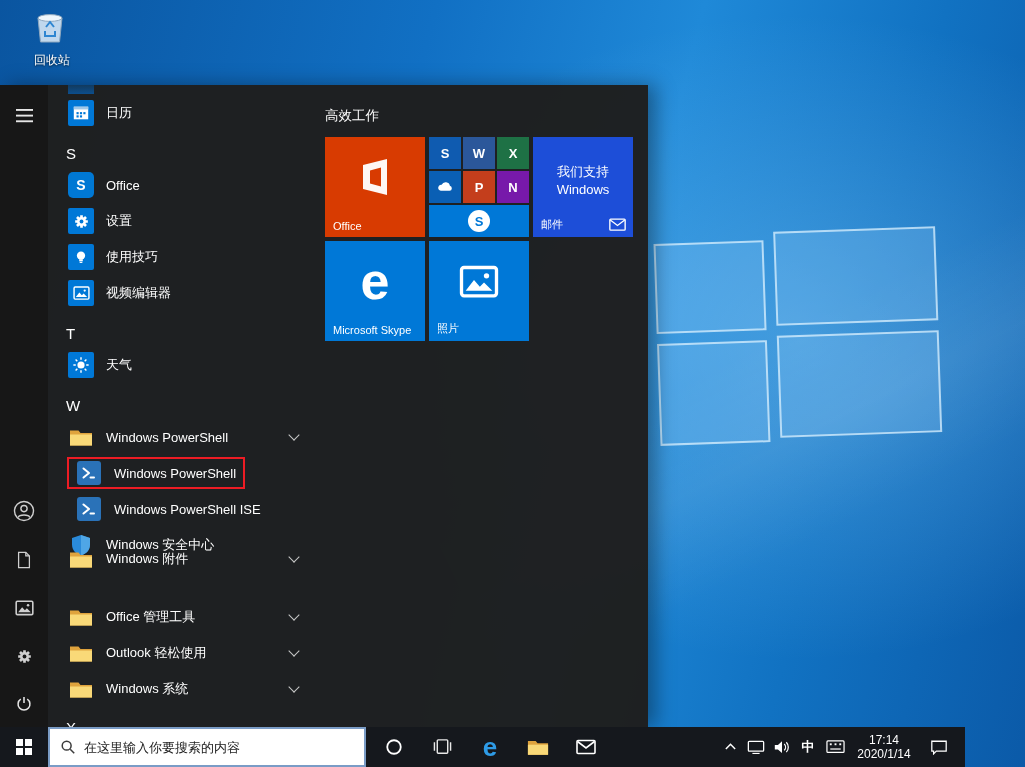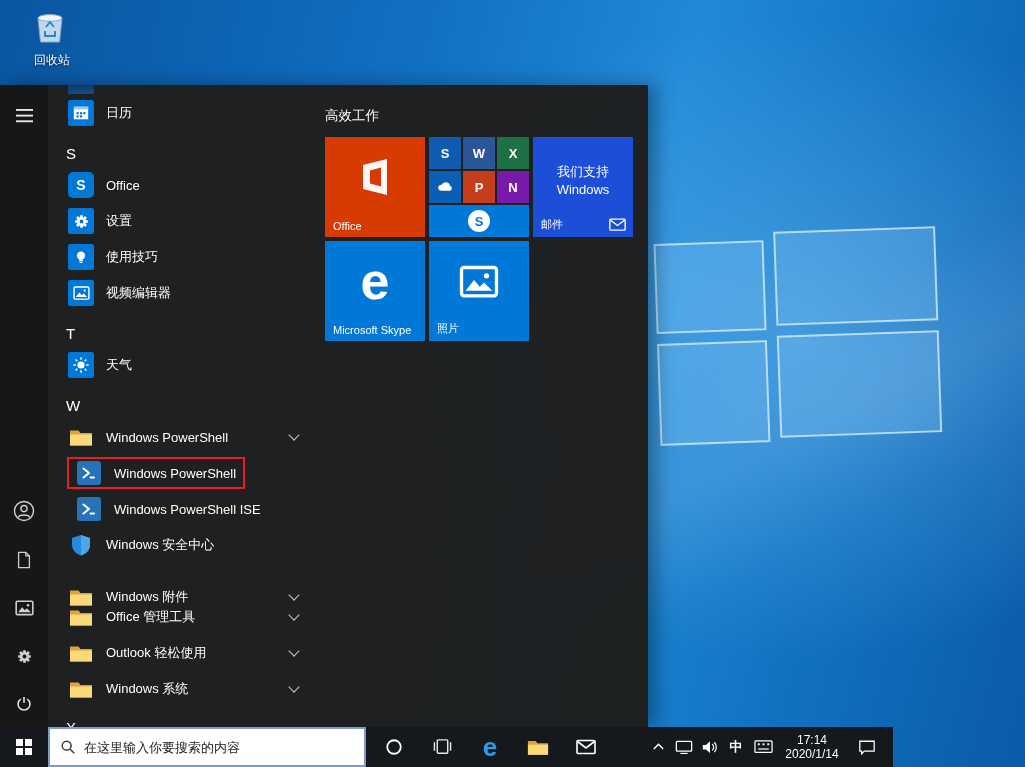--- a/index.html
+++ b/index.html
@@ -63,21 +63,21 @@
     display:flex; align-items:center; justify-content:center; }
   .skype-circle { width:22px; height:22px; background:#fff; border-radius:50%;
     display:flex; align-items:center; justify-content:center; color:#0078d7;
     font-weight:bold; font-size:13px; }
   .outlook-msg { position:absolute; left:0; right:0; top:26px; text-align:center;
     font-size:13px; line-height:18px; color:#fff; }
   .edge-e { font-size:52px; font-weight:bold; color:#fff; line-height:1;
     position:absolute; left:0; right:0; top:14px; text-align:center; }
 
   
-  .taskbar { position:absolute; left:0; top:727px; width:893px; height:40px;
+  .taskbar { position:absolute; left:0; top:727px; width:965px; height:40px;
     background:#15181d; color:#fff; z-index:10; }
   .tb-abs { position:absolute; top:0; height:40px; display:flex; align-items:center;
     justify-content:center; cursor:pointer; }
   .search-box { position:absolute; left:48px; top:0; width:318px; height:40px;
     background:#fff; border:2px solid #7a9cc6; display:flex; align-items:center; }
   .search-box svg { margin:0 8px 0 10px; flex:none; }
   .search-box input { border:none; outline:none; flex:1; font-size:13px; color:#111;
     font-family:inherit; background:transparent; }
   .search-box input::placeholder { color:#222; opacity:1; }
   .tray { position:absolute; right:0; top:0; height:40px; display:flex;
@@ -293,21 +293,21 @@
   <div class="app-row" style="top:442px">
     <span class="ic">
       <svg viewBox="0 0 24 24" width="24">
           <path d="M12 2 L21 5 V11.5 C21 17 17.4 20.8 12 22.5 C6.6 20.8 3 17 3 11.5 V5 Z" fill="#2a8ada"></path>
       <path d="M12 2 L21 5 V11.5 C21 17 17.4 20.8 12 22.5 Z" fill="#56aae8" opacity="0.85"></path>
         </svg>
     </span>
     <span class="lbl">Windows 安全中心</span>
   </div>
 
-  <div class="app-row" style="top:494px">
+  <div class="app-row" style="top:456px">
     <span class="ic">
         <svg viewBox="0 0 24 24" width="24">
           <use href="#sym-folder"></use>
         </svg>
       </span>
     <span class="lbl">Windows 附件</span>
     <span class="chev"></span>
   </div>
 
   <div class="app-row" style="top:514px">

